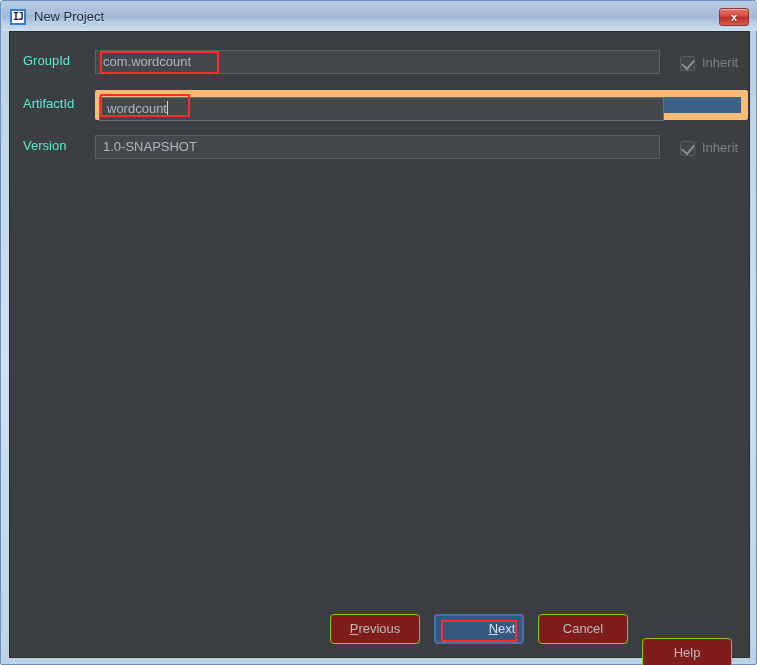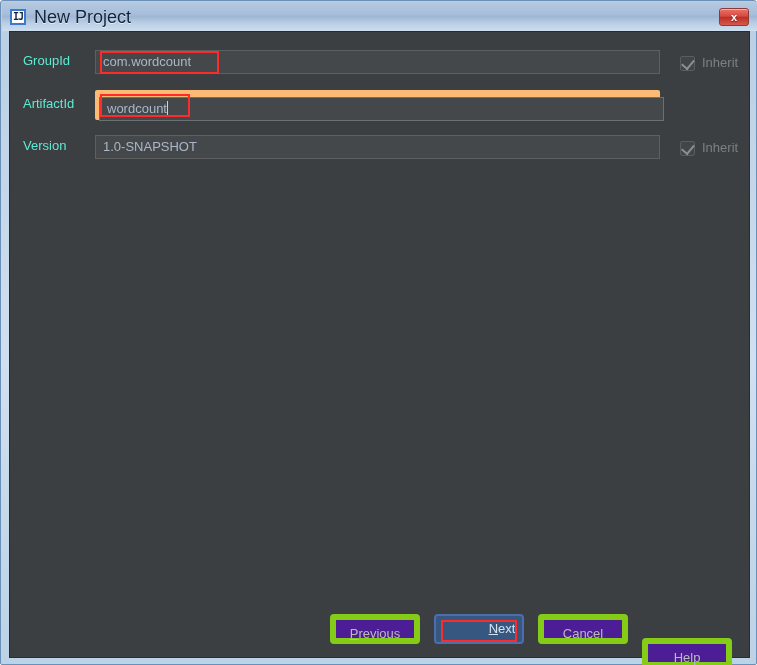--- a/index.html
+++ b/index.html
@@ -69,21 +69,21 @@
     color: #14223a;
     font-family: "DejaVu Sans Mono", monospace;
     font-size: 10px;
     font-weight: bold;
     line-height: 11px;
     text-align: center;
     letter-spacing: -1px;
   }
   #window-title {
     color: #10243c;
-    font-size: 18px;
+    font-size: 13px;
     line-height: 16px;
     white-space: nowrap;
     text-shadow: 0 1px 0 rgba(255,255,255,0.65);
   }
 
   
   #close-button {
     position: absolute;
     right: 8px;
     top: 6px;
@@ -136,21 +136,21 @@
     width: 74px;
     color: #5eead4;
     font-size: 13px;
     line-height: 16px;
     white-space: nowrap;
   }
   .field-wrap {
     position: absolute;
     left: 85px;
     top: 0;
-    width: 565px;
+    width: 653px;
     height: 30px;
     box-sizing: border-box;
     padding-left: 40px;
   }
   .field-wrap.focused {
     border: 7px solid #fdba74;
     border-radius: 2px;
     background: #3d6185;
   }
   .textfield {
@@ -233,23 +233,23 @@
     left: 0;
     top: 578px;
     width: 741px;
     height: 48px;
   }
   .dlg-button {
     position: absolute;
     top: 4px;
     height: 30px;
     box-sizing: border-box;
-    border: 6px solid #84cc16;
+    border: 1px solid #84cc16;
     border-radius: 4px;
-    background: #4c1d95;
+    background: #7f1d1d;
     color: #bbbbbb;
     font-size: 13px;
     line-height: 28px;
     text-align: center;
     cursor: pointer;
     user-select: none;
   }
   .dlg-button.default {
     background: #365880;
     border: 2px solid #4b6eaf;

